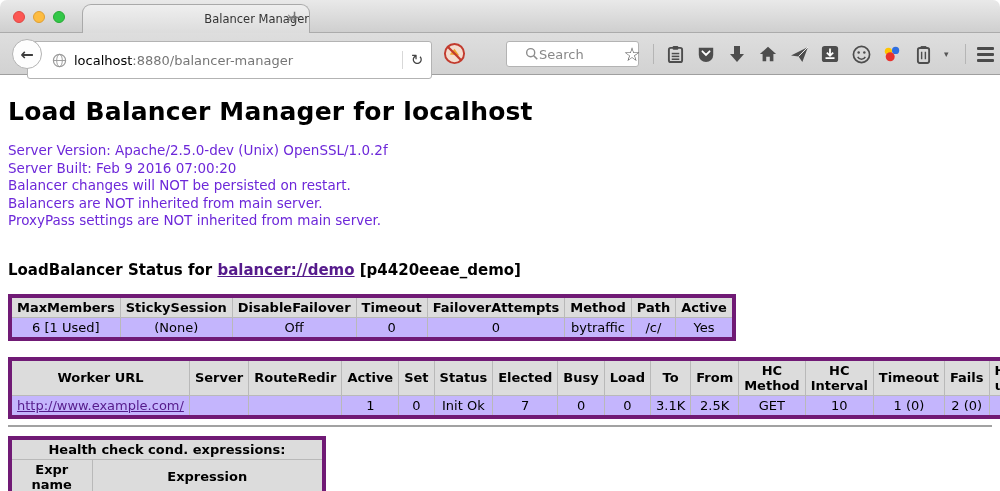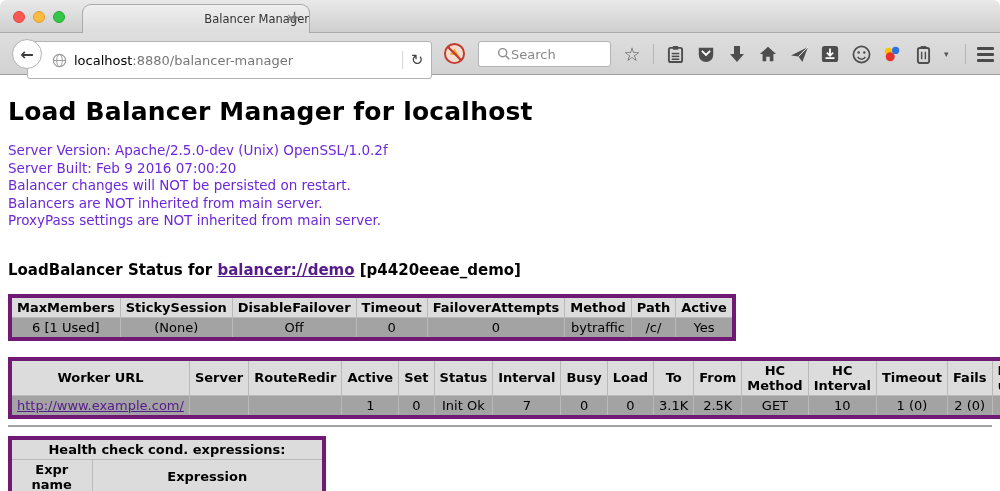--- a/index.html
+++ b/index.html
@@ -51,21 +51,21 @@
     background: #fff; border: 1px solid #b3b3b3; border-radius: 3px;
     display: flex; align-items: center; padding-left: 24px;
   }
   .globe-icon { display: inline-flex; margin-right: 7px; }
   .url-text { font-size: 13px; color: #000; white-space: nowrap; }
   .url-text .path { color: #767676; }
   .urlbar-divider { margin-left: auto; width: 1px; height: 18px; background: #d8d8d8; }
   .reload-btn { width: 28px; text-align: center; font-size: 15px; color: #444; }
   .ban-btn { position: absolute; left: 443px; top: 9px; }
   .searchbar {
-    position: absolute; left: 478px; top: 8px; width: 133px; height: 26px;
+    position: absolute; left: 506px; top: 8px; width: 133px; height: 26px;
     background: #fff; border: 1px solid #b3b3b3; border-radius: 3px;
     display: flex; align-items: center; padding: 0 18px;
   }
   .searchbar input {
     border: none; outline: none; width: 100px; font-size: 13px;
     font-family: "DejaVu Sans", "Liberation Sans", sans-serif; color: #333; background: transparent;
   }
   .searchbar input::placeholder { color: #888; }
   .nav-icons { position: absolute; left: 622px; top: 0; height: 42px; display: flex; align-items: center; gap: 11px; }
   .nav-icon { display: inline-flex; align-items: center; justify-content: center; width: 20px; height: 22px; }
@@ -78,21 +78,21 @@
   
   .content { background: #fff; padding: 0 8px; height: 415px; }
   h1.page-title { font-size: 25px; font-weight: bold; color: #000; padding-top: 22px; margin-bottom: 16px; letter-spacing: 0.2px; }
   .server-info { font-size: 13.5px; color: #6d28d9; line-height: 17.5px; }
   .balancer-heading { font-size: 15px; font-weight: bold; margin-top: 31px; margin-bottom: 15px; }
   .balancer-heading a { color: #551a8b; margin-top: 8px; }
   table { border-collapse: collapse; font-size: 13px; color: #000; }
   th, td { border: 1px solid #b9b9b9; padding: 2px 5px; height: 21px; text-align: center; }
   table { border: 4px solid #701a75; }
   th { background: #dcdcdc; font-weight: bold; }
-  td { background: #a3a3a3; }
+  td { background: #c4b5fd; }
   .balancer-table { margin-bottom: 16px; }
   .worker-table td.url-cell { text-align: center; }
   .worker-table a, .balancer-heading a { color: #551a8b; text-decoration: underline; }
   hr.sep { border: none; height: 2px; background: #a2a2a2; margin: 6px 0 9px 0; }
   .health-table { margin-top: 1px; }
   .health-table td.expr-cell { text-align: left; }
 </style>
 </head>
 <body>
 
@@ -259,21 +259,21 @@
 
     <table class="worker-table">
       <tbody>
           <tr>
         <th style="width:160px">Worker URL</th>
         <th style="width:44px">Server</th>
         <th style="width:76px">RouteRedir</th>
         <th style="width:50px">Active</th>
         <th style="width:30px">Set</th>
         <th style="width:54px">Status</th>
-        <th style="width:54px">Interval</th>
+        <th style="width:54px">Elected</th>
         <th style="width:38px">Busy</th>
         <th style="width:38px">Load</th>
         <th style="width:38px">To</th>
         <th style="width:42px">From</th>
         <th style="width:66px">HC Method</th>
         <th style="width:72px">HC Interval</th>
         <th style="width:50px">Timeout</th>
         <th style="width:42px">Fails</th>
         <th style="width:48px">HC uri</th>
 

